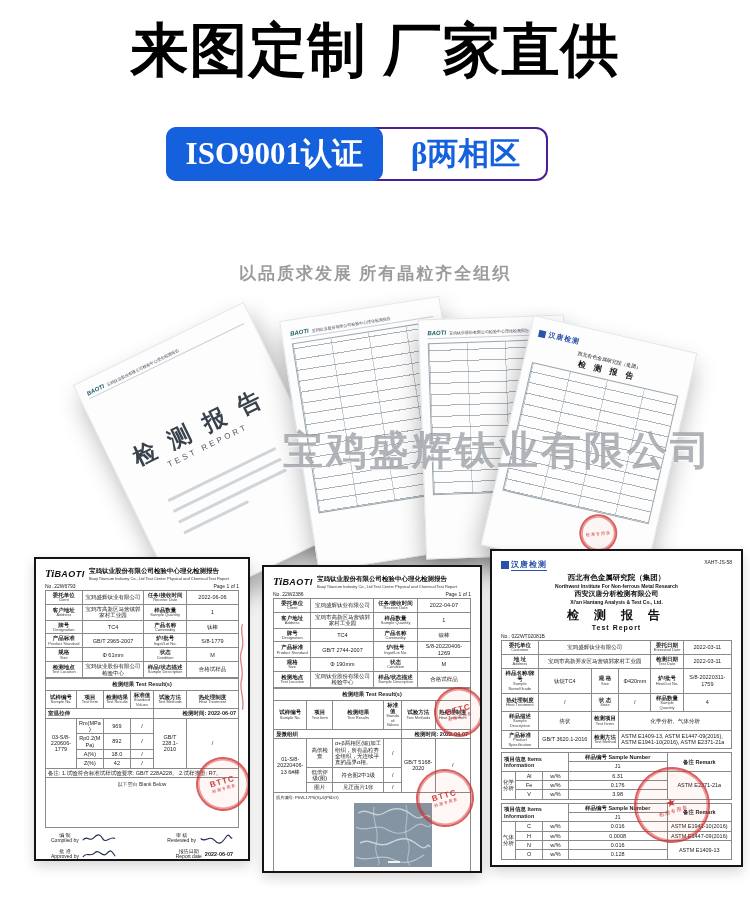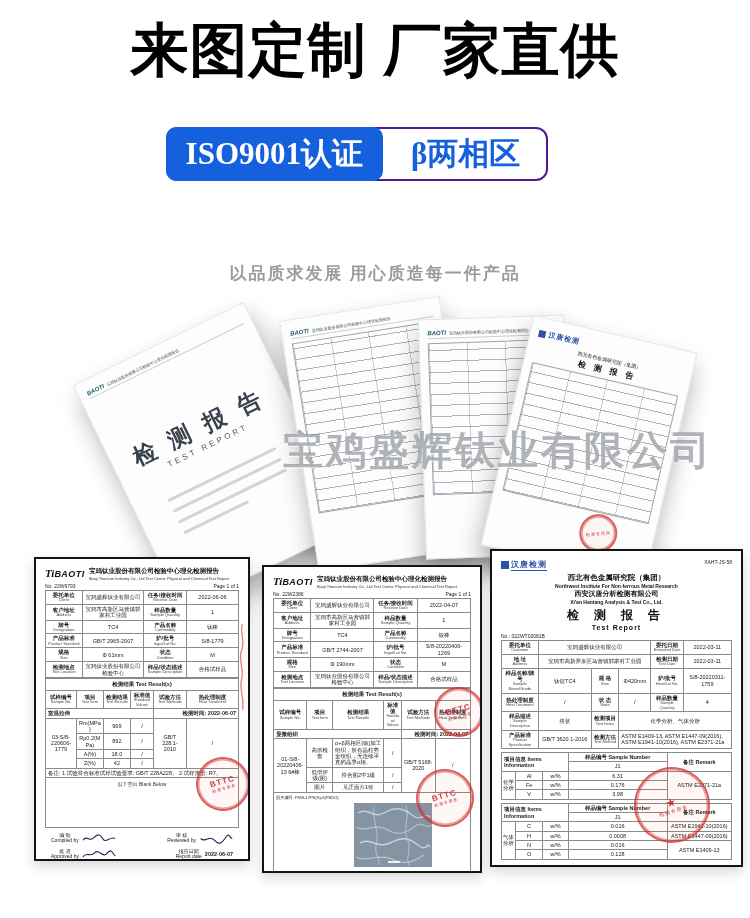--- a/index.html
+++ b/index.html
@@ -118,21 +118,21 @@
 
   <div class="hero">来图定制 厂家直供</div>
 
   <div class="badge">
     <div class="badge-inner">
       <div class="badge-left">ISO9001认证</div>
       <div class="badge-right">β两相区</div>
     </div>
   </div>
 
-  <div class="sub">以品质求发展  用心质造每一件产品</div>
+  <div class="sub">以品质求发展  所有晶粒齐全组织</div>
 
   <div id="fan">
     <div class="fan-shadow"></div>
 
     <div class="doc" style="left:118px;top:36px;width:190px;height:250px;transform:rotate(-26deg);z-index:1;">
       <div class="doc-head">
         <span class="b">BAOTI</span>
         <span class="h">宝鸡钛业股份有限公司检验中心理化检测报告</span>
       </div>
       <div class="cover-title">检 测 报 告</div>

